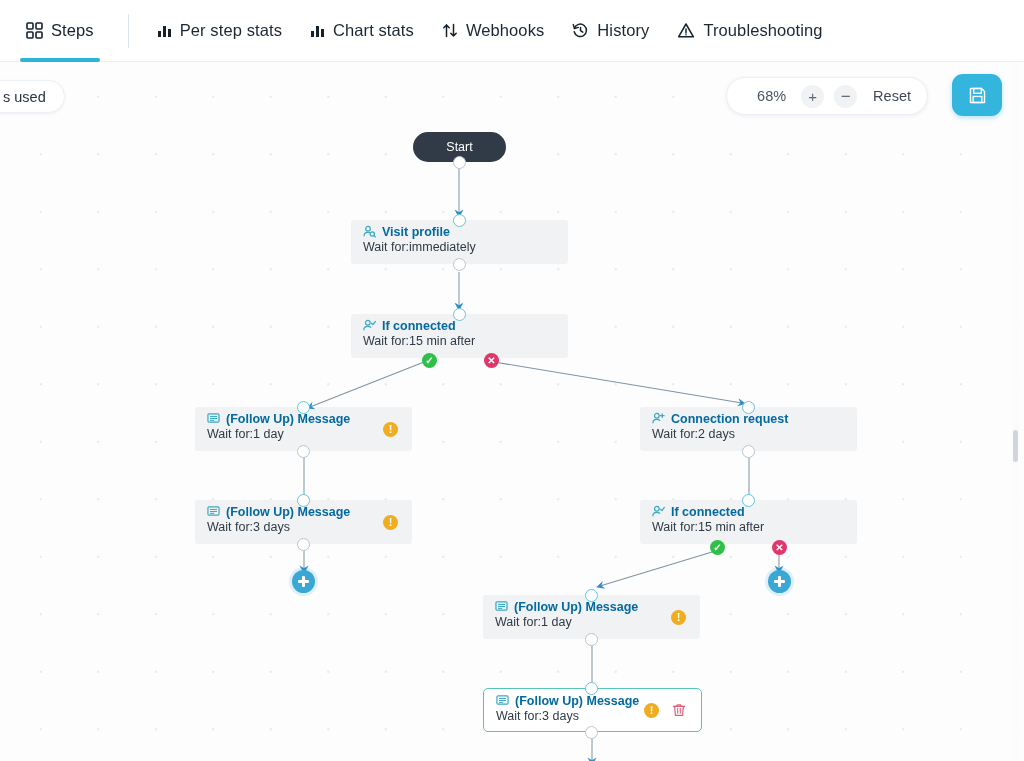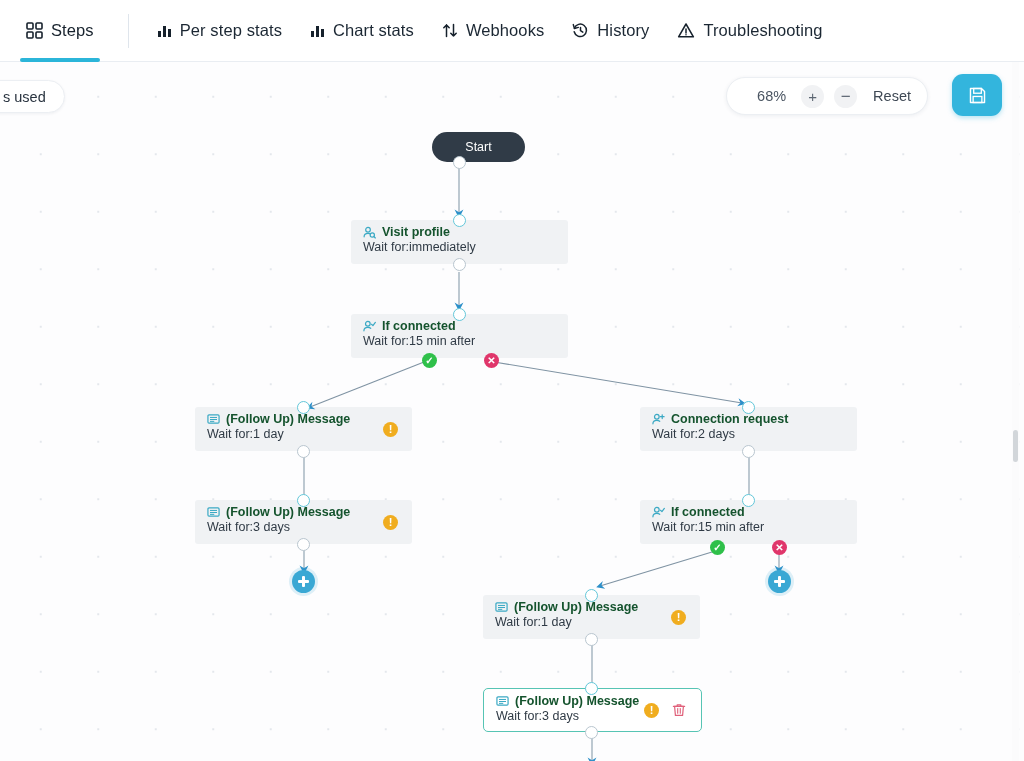--- a/index.html
+++ b/index.html
@@ -119,24 +119,24 @@
     border-radius: 3px;
     padding: 5px 12px 0 12px;
     cursor: pointer;
   }
   .node.selected {
     background: #ffffff;
     border: 1.5px solid #56c4b4;
     border-radius: 5px;
   }
   .node .ttl {
-    display: flex; align-items: center; gap: 6px;
+    display: flex; align-items: flex-start; gap: 6px;
     font-size: 12.5px;
     font-weight: bold;
-    color: #14532d;
+    color: #0369a1;
     line-height: 15px;
   }
   .node .sub {
     font-size: 12.5px;
     color: #2f3a45;
     margin-top: 0;
     line-height: 15px;
   }
   .badge-warn {
     position: absolute;
@@ -319,21 +319,21 @@
 
     <path d="M712,490 L600,524" fill="none" stroke="#7f93a3" stroke-width="1.1" marker-end="url(#arw)"></path>
 
     <path d="M779,490 L779,508" fill="none" stroke="#93a6b3" stroke-width="1.2" marker-end="url(#arw)"></path>
 
     <path d="M592,583 L592,628" fill="none" stroke="#93a6b3" stroke-width="1.2" marker-end="url(#arw)"></path>
 
     <path d="M592,676 L592,700" fill="none" stroke="#93a6b3" stroke-width="1.2" marker-end="url(#arw)"></path>
   </svg>
 
-  <div class="startnode" style="left:432px; top:70px;">
+  <div class="startnode" style="left:413px; top:70px;">
     <span>Start</span>
   </div>
   <div class="handle" style="left:453px; top:94px;"></div>
 
   <div class="node" style="left:351px; top:158px; width:217px;">
     <div class="ttl">
       <span class="ico">
         <svg width="13" height="13" viewBox="0 0 14 14">
           <circle cx="5.4" cy="4" r="2.5" fill="none" stroke="#3ba9c4" stroke-width="1.3"></circle>
           <path d="M1.2 11.6 c0-2.4 1.9-3.7 4.2-3.7 c1 0 1.9 .25 2.6 .7" fill="none" stroke="#3ba9c4" stroke-width="1.3" stroke-linecap="round"></path>

